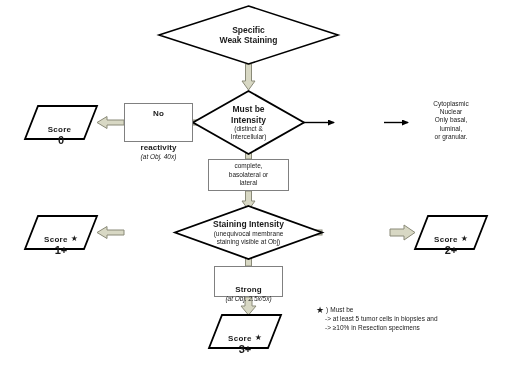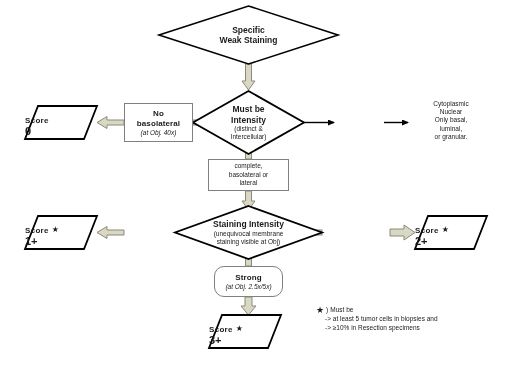--- a/index.html
+++ b/index.html
@@ -8,39 +8,39 @@
   #canvas{position:relative;width:513px;height:367px;background:#fff;}
 
   svg.layer{position:absolute;left:0;top:0;width:513px;height:367px;}
 
   .node{position:absolute;display:flex;flex-direction:column;
         align-items:center;justify-content:center;text-align:center;
         box-sizing:border-box;}
 
   
   .box{border:1px solid #808080;background:#ffffff;}
-  .box .t1{font-weight:bold;font-size:8px;line-height:10px;letter-spacing:.1px;}
+  .box .t1{font-weight:bold;font-size:8px;line-height:10px;letter-spacing:.1px;margin-top:24px;}
   .box .t2{font-style:italic;font-size:6.5px;line-height:8px;}
 
   
   .note{border:1px solid #808080;background:#ffffff;}
   .note .t2{font-size:6.5px;line-height:8.5px;}
 
   
   .diamond{position:absolute;}
   .diamond .label{position:absolute;left:0;top:0;width:100%;height:100%;
      display:flex;flex-direction:column;align-items:center;justify-content:center;
      text-align:center;}
   .diamond .t1{font-weight:bold;font-size:8.5px;line-height:10.5px;}
   .diamond .t2{font-size:6.5px;line-height:8px;}
 
   
   .score{position:absolute;}
-  .score .label{position:absolute;left:0;top:4px;width:100%;height:100%;
-     display:flex;flex-direction:column;align-items:flex-start;justify-content:center;}
+  .score .label{position:absolute;left:0;top:13px;width:100%;height:100%;
+     display:flex;flex-direction:column;align-items:center;justify-content:center;}
   .score .srow{display:flex;align-items:flex-start;gap:3px;}
   .score .s1{font-weight:bold;font-size:8px;line-height:9px;letter-spacing:.3px;}
   .score .star{font-size:8px;line-height:8px;}
   .score .s2{font-weight:bold;font-size:11px;line-height:12px;}
 
   
   .ftext{position:absolute;text-align:center;font-size:6.5px;line-height:8.2px;}
   .ftext.bold{font-weight:bold;font-size:7.5px;line-height:9.5px;}
 
   .footnote{position:absolute;font-size:6.5px;line-height:8.6px;text-align:left;}
@@ -139,21 +139,21 @@
     <div class="label">
       <div class="t1">Must be</div>
       <div class="t1">Intensity</div>
       <div class="t2">(distinct &amp;</div>
       <div class="t2">Intercellular)</div>
     </div>
   </div>
 
   <div class="node box" style="left:124px;top:103px;width:69px;height:39px;">
     <div class="t1">No</div>
-    <div class="t1">basolateral</div>
+    <div class="t1">reactivity</div>
     <div class="t2">(at Obj.  40x)</div>
   </div>
 
   <div class="score" style="left:25px;top:106px;width:72px;height:33px;">
     <div class="label">
       <div class="srow">
         <span class="s1">Score</span>
         <span class="star"></span>
       </div>
       <div class="s2">0</div>
@@ -198,21 +198,21 @@
   <div class="score" style="left:415px;top:216px;width:72px;height:33px;">
     <div class="label">
       <div class="srow">
         <span class="s1">Score</span>
         <span class="star">★</span>
       </div>
       <div class="s2">2+</div>
     </div>
   </div>
 
-  <div class="node box" style="left:214px;top:266px;width:69px;height:31px;border-radius:10px;">
+  <div class="node box" style="left:214px;top:266px;width:69px;height:31px;">
     <div class="t1">Strong</div>
     <div class="t2">(at Obj.  2.5x/5x)</div>
   </div>
 
   <div class="score" style="left:209px;top:315px;width:72px;height:33px;">
     <div class="label">
       <div class="srow">
         <span class="s1">Score</span>
         <span class="star">★</span>
       </div>

